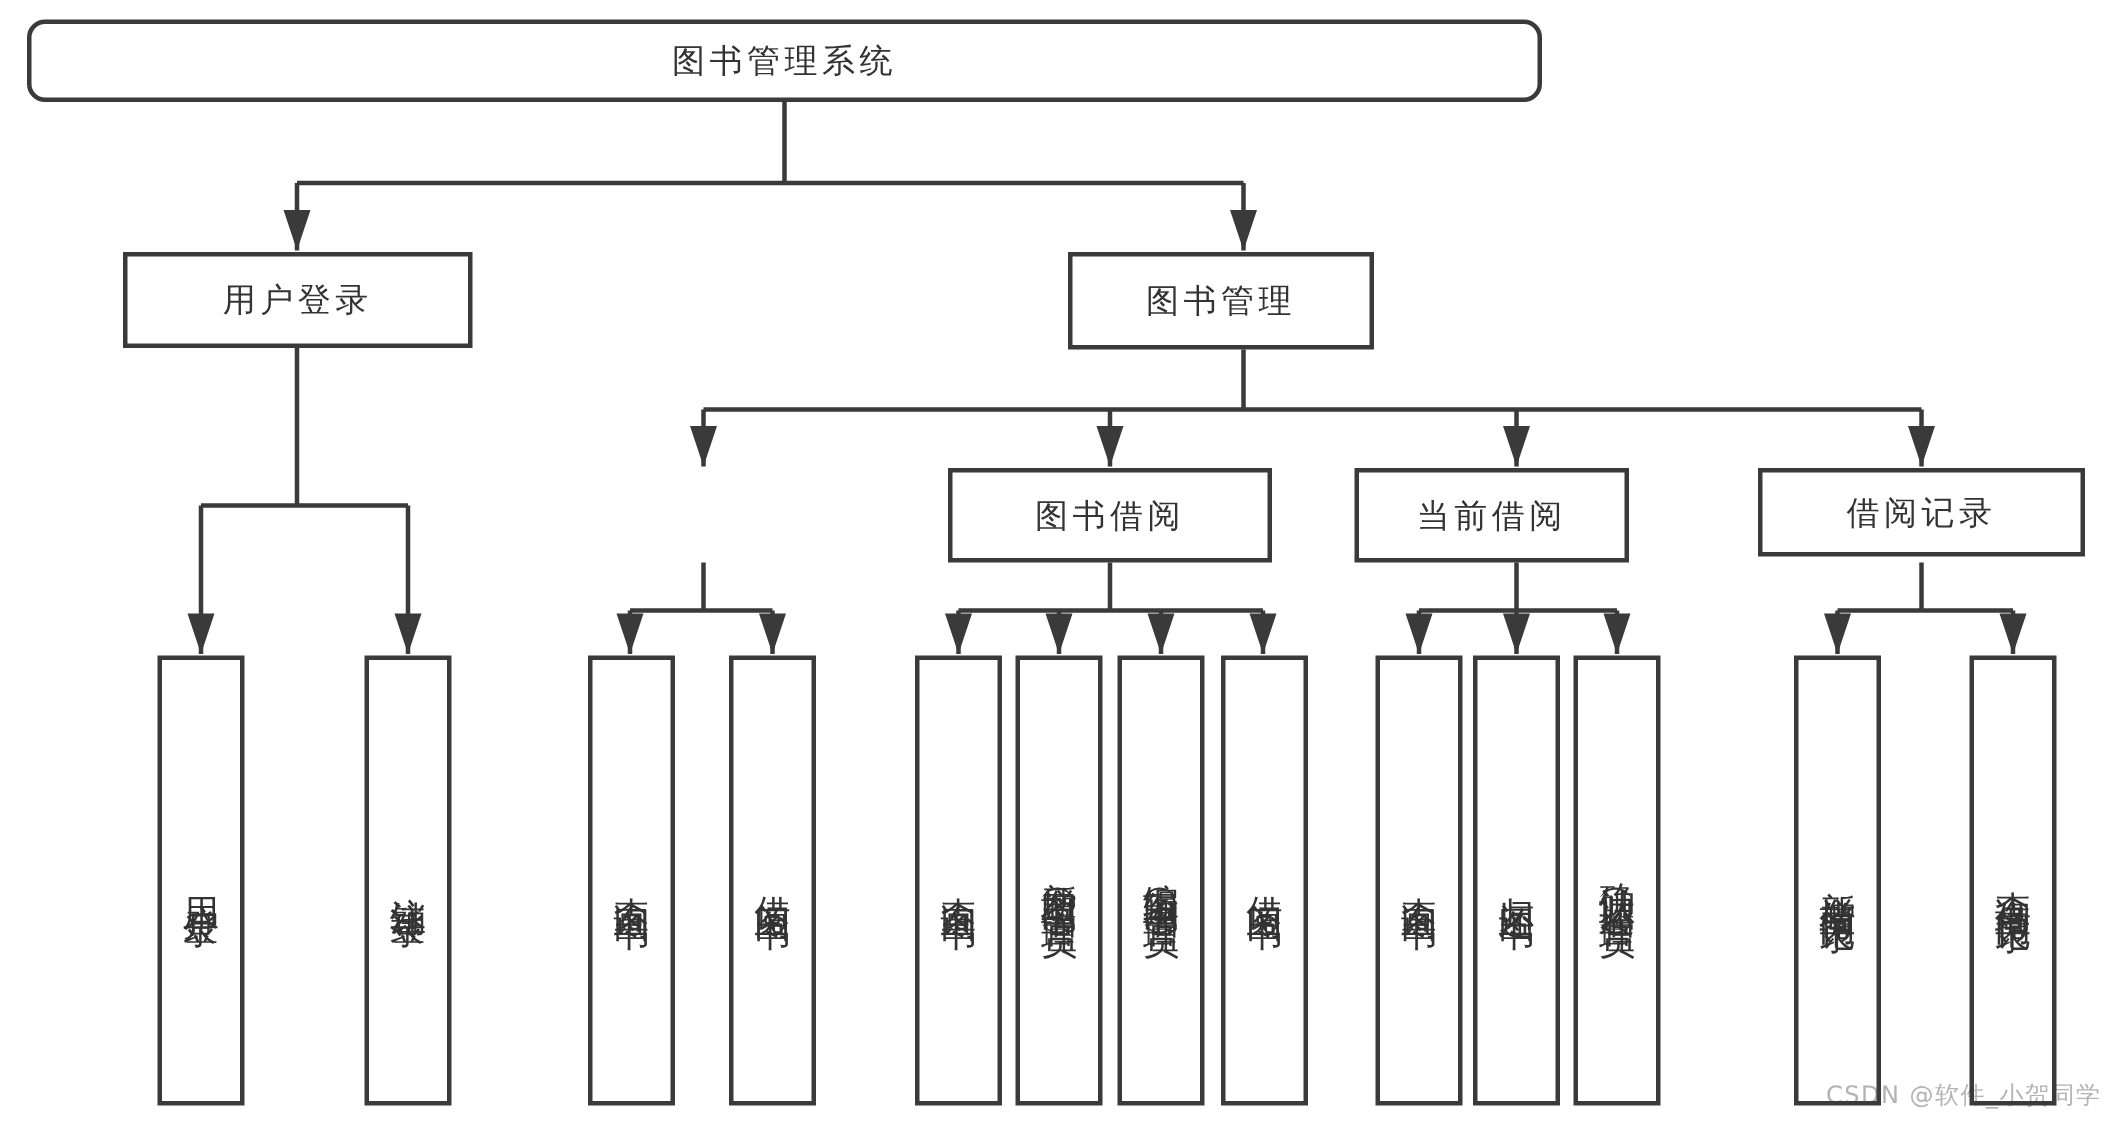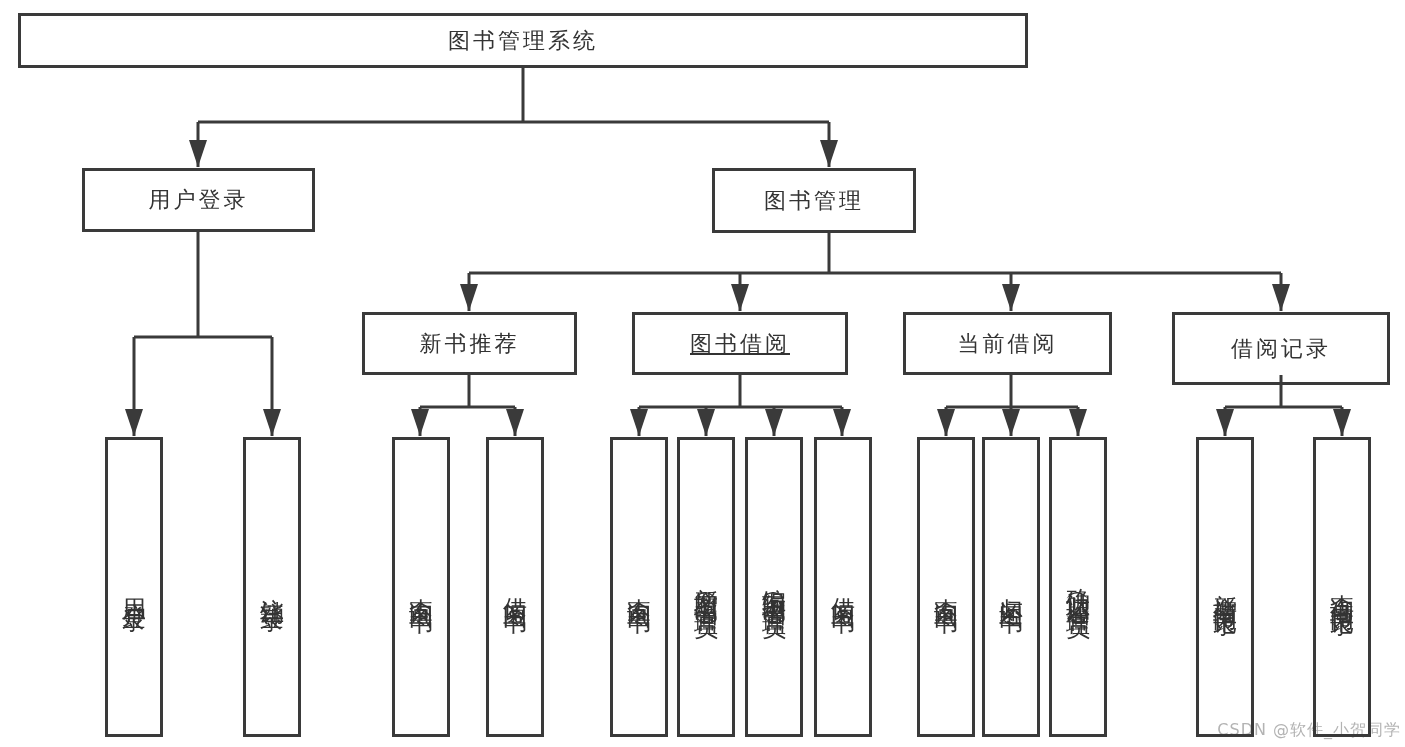--- a/index.html
+++ b/index.html
@@ -68,29 +68,28 @@
       M460 284h18l-9 27z M731 284h18l-9 27z M1002 284h18l-9 27z M1272 284h18l-9 27z
       M125 409h18l-9 27z M263 409h18l-9 27z
       M411 409h18l-9 27z M506 409h18l-9 27z
       M630 409h18l-9 27z M697 409h18l-9 27z M765 409h18l-9 27z M833 409h18l-9 27z
       M937 409h18l-9 27z M1002 409h18l-9 27z M1069 409h18l-9 27z
       M1216 409h18l-9 27z M1333 409h18l-9 27z"></path>
   </svg>
 
   <div class="wm">CSDN @软件_小贺同学</div>
 
-  <div class="node" style="left:18px; top:13px; width:1010px; height:55px;">图书管理系统</div>
+  <div class="node" style="left:18px; top:13px; width:1010px; height:55px;border-radius:12px;">图书管理系统</div>
 
   <div class="node" style="left:82px; top:168px; width:233px; height:64px;">用户登录</div>
   <div class="node" style="left:712px; top:168px; width:204px; height:65px;">图书管理</div>
 
-  <div class="node" style="left:362px; top:312px; width:215px; height:63px;">新书推荐</div>
-  <div class="node" style="left:632px; top:312px; width:216px; height:63px;text-decoration:underline;">图书借阅</div>
-  <div class="node" style="left:903px; top:312px; width:209px; height:63px;">当前借阅</div>
-  <div class="node" style="left:1172px; top:312px; width:218px; height:73px;font-family:Liberation Mono, monospace;">借阅记录</div>
+  <div class="node" style="left:632px; top:312px; width:216px; height:63px;">图书借阅</div>
+  <div class="node" style="left:903px; top:312px; width:183px; height:63px;">当前借阅</div>
+  <div class="node" style="left:1172px; top:312px; width:218px; height:59px;font-family:Liberation Mono, monospace;">借阅记录</div>
 
   <div class="node leaf" style="left:105px; top:437px; width:58px; height:300px;">用户登录</div>
   <div class="node leaf" style="left:243px; top:437px; width:58px; height:300px;">注销登录</div>
 
   <div class="node leaf" style="left:392px; top:437px; width:58px; height:300px;">查询图书</div>
   <div class="node leaf" style="left:486px; top:437px; width:58px; height:300px;">借阅图书</div>
 
   <div class="node leaf" style="left:610px; top:437px; width:58px; height:300px;">查询图书</div>
   <div class="node leaf" style="left:677px; top:437px; width:58px; height:300px;">新增图书（管理员）</div>
   <div class="node leaf" style="left:745px; top:437px; width:58px; height:300px;">编辑图书（管理员）</div>

